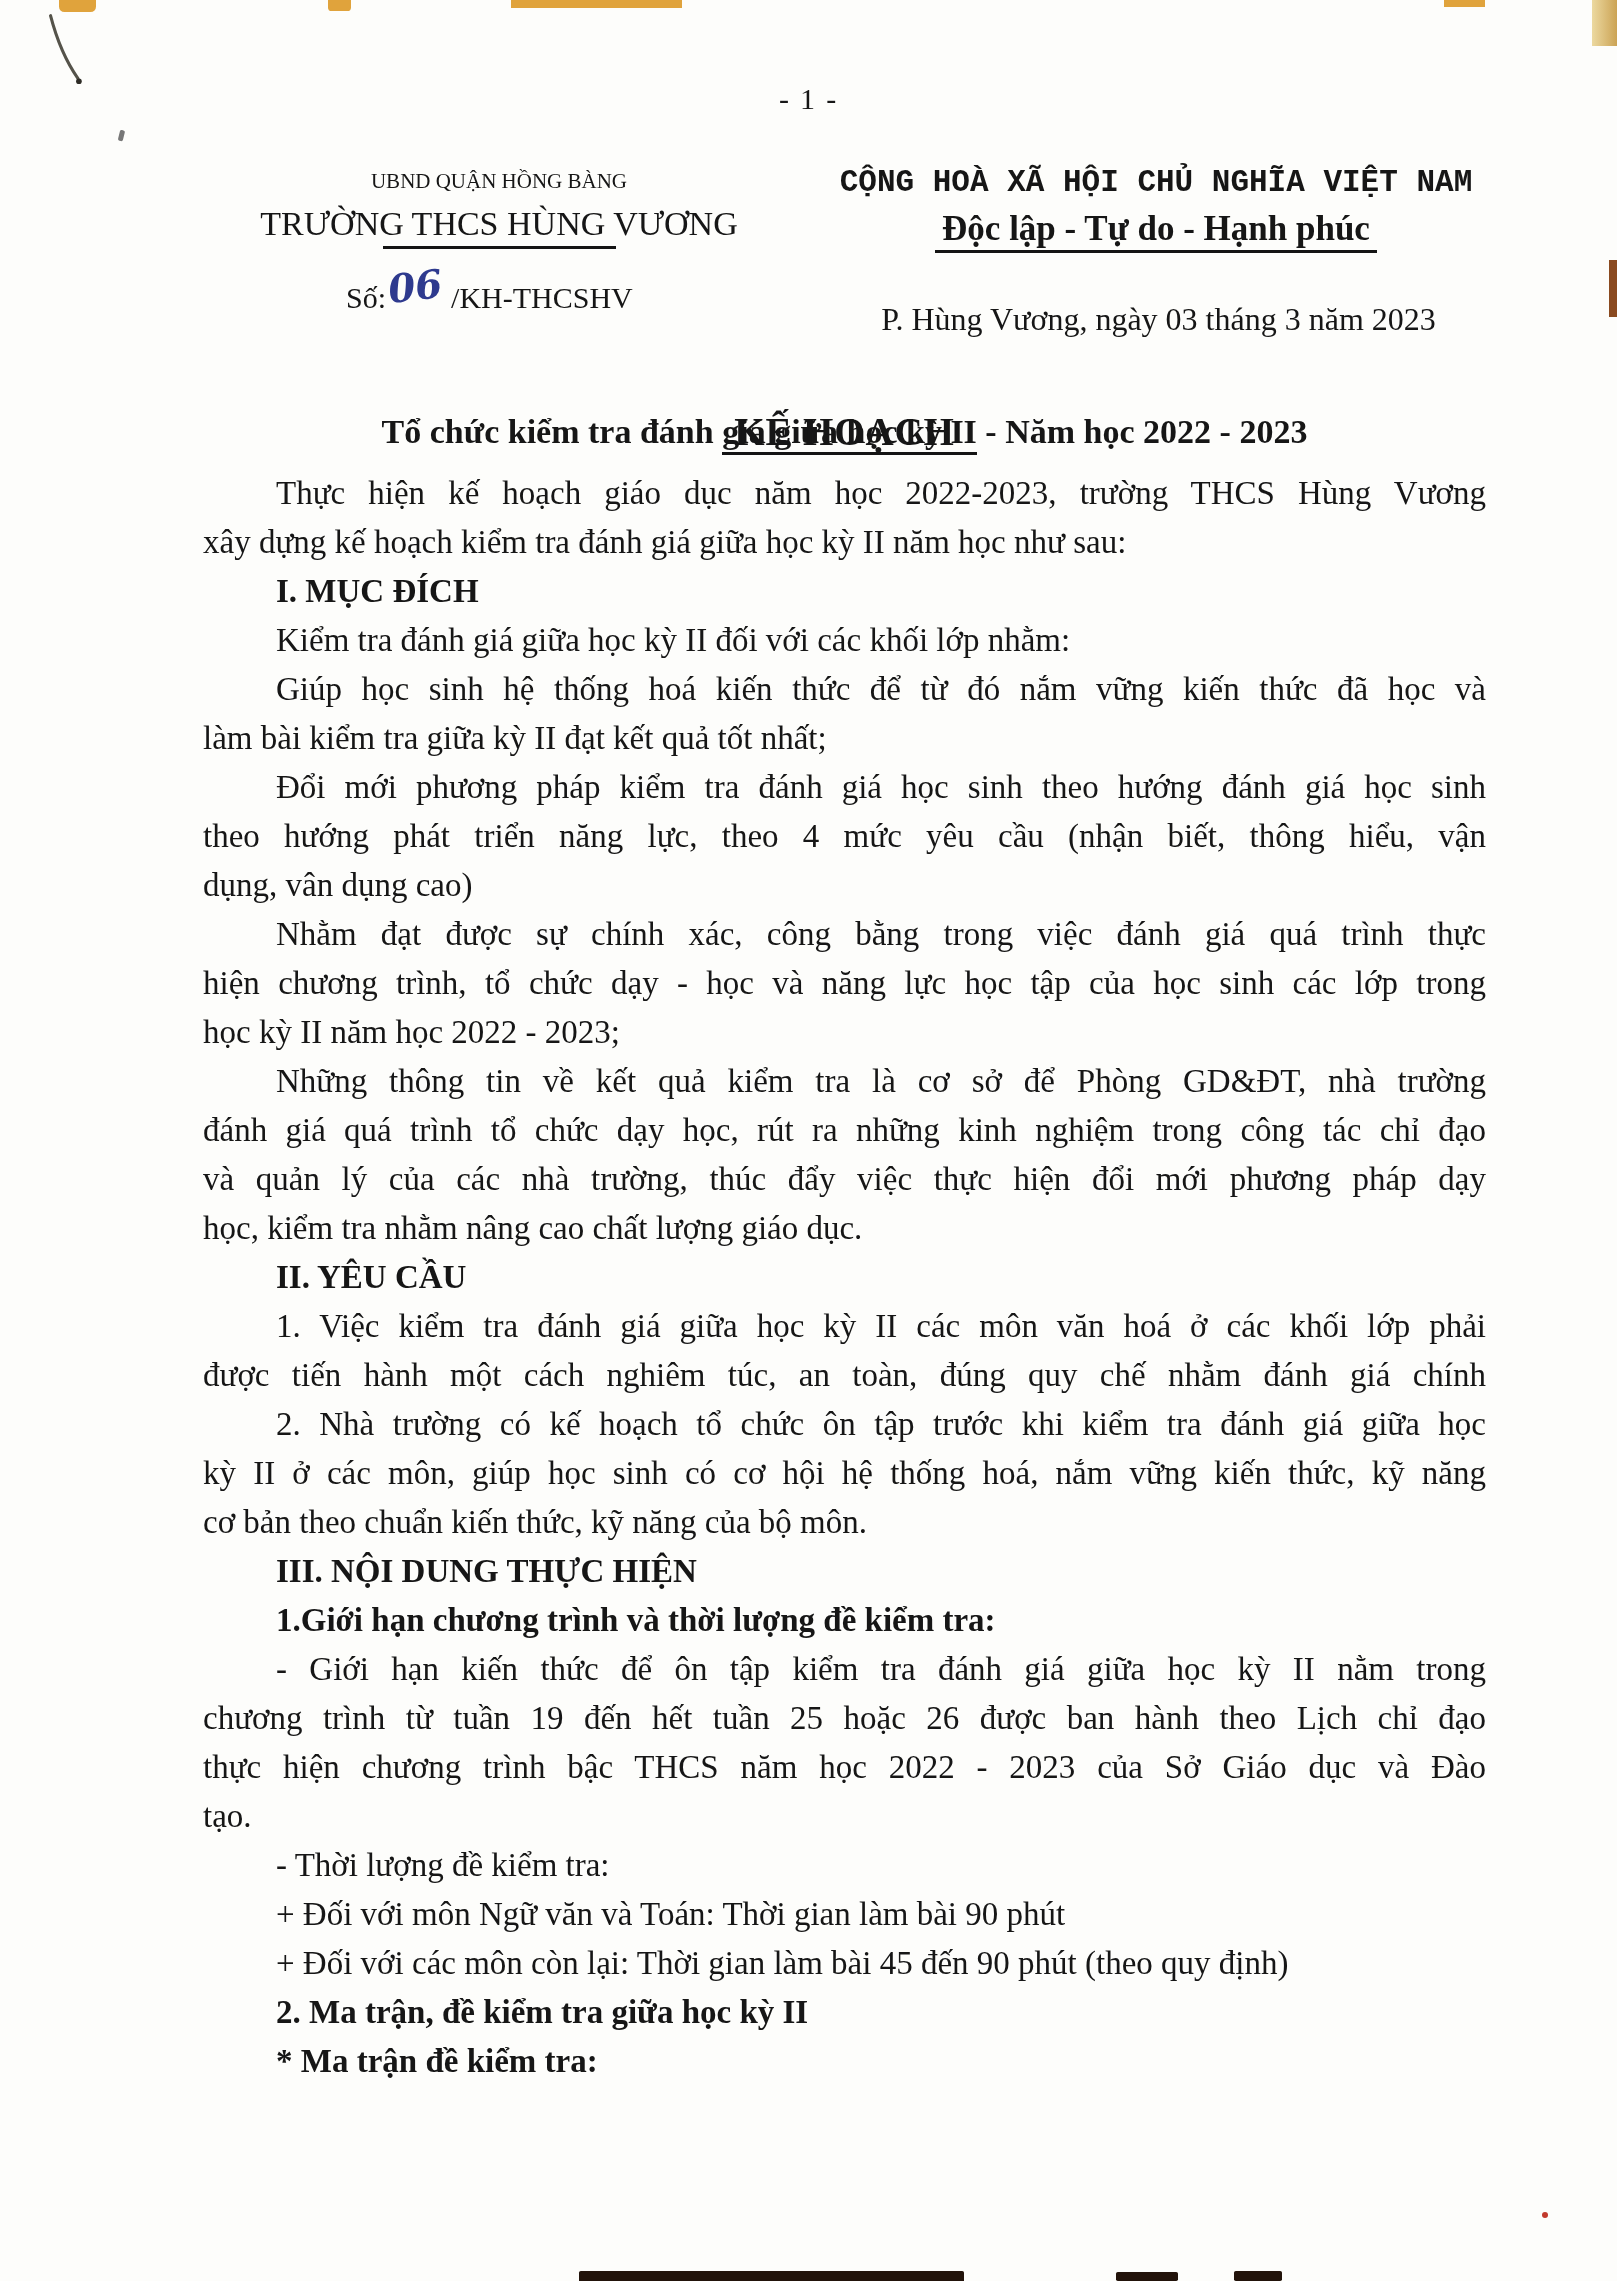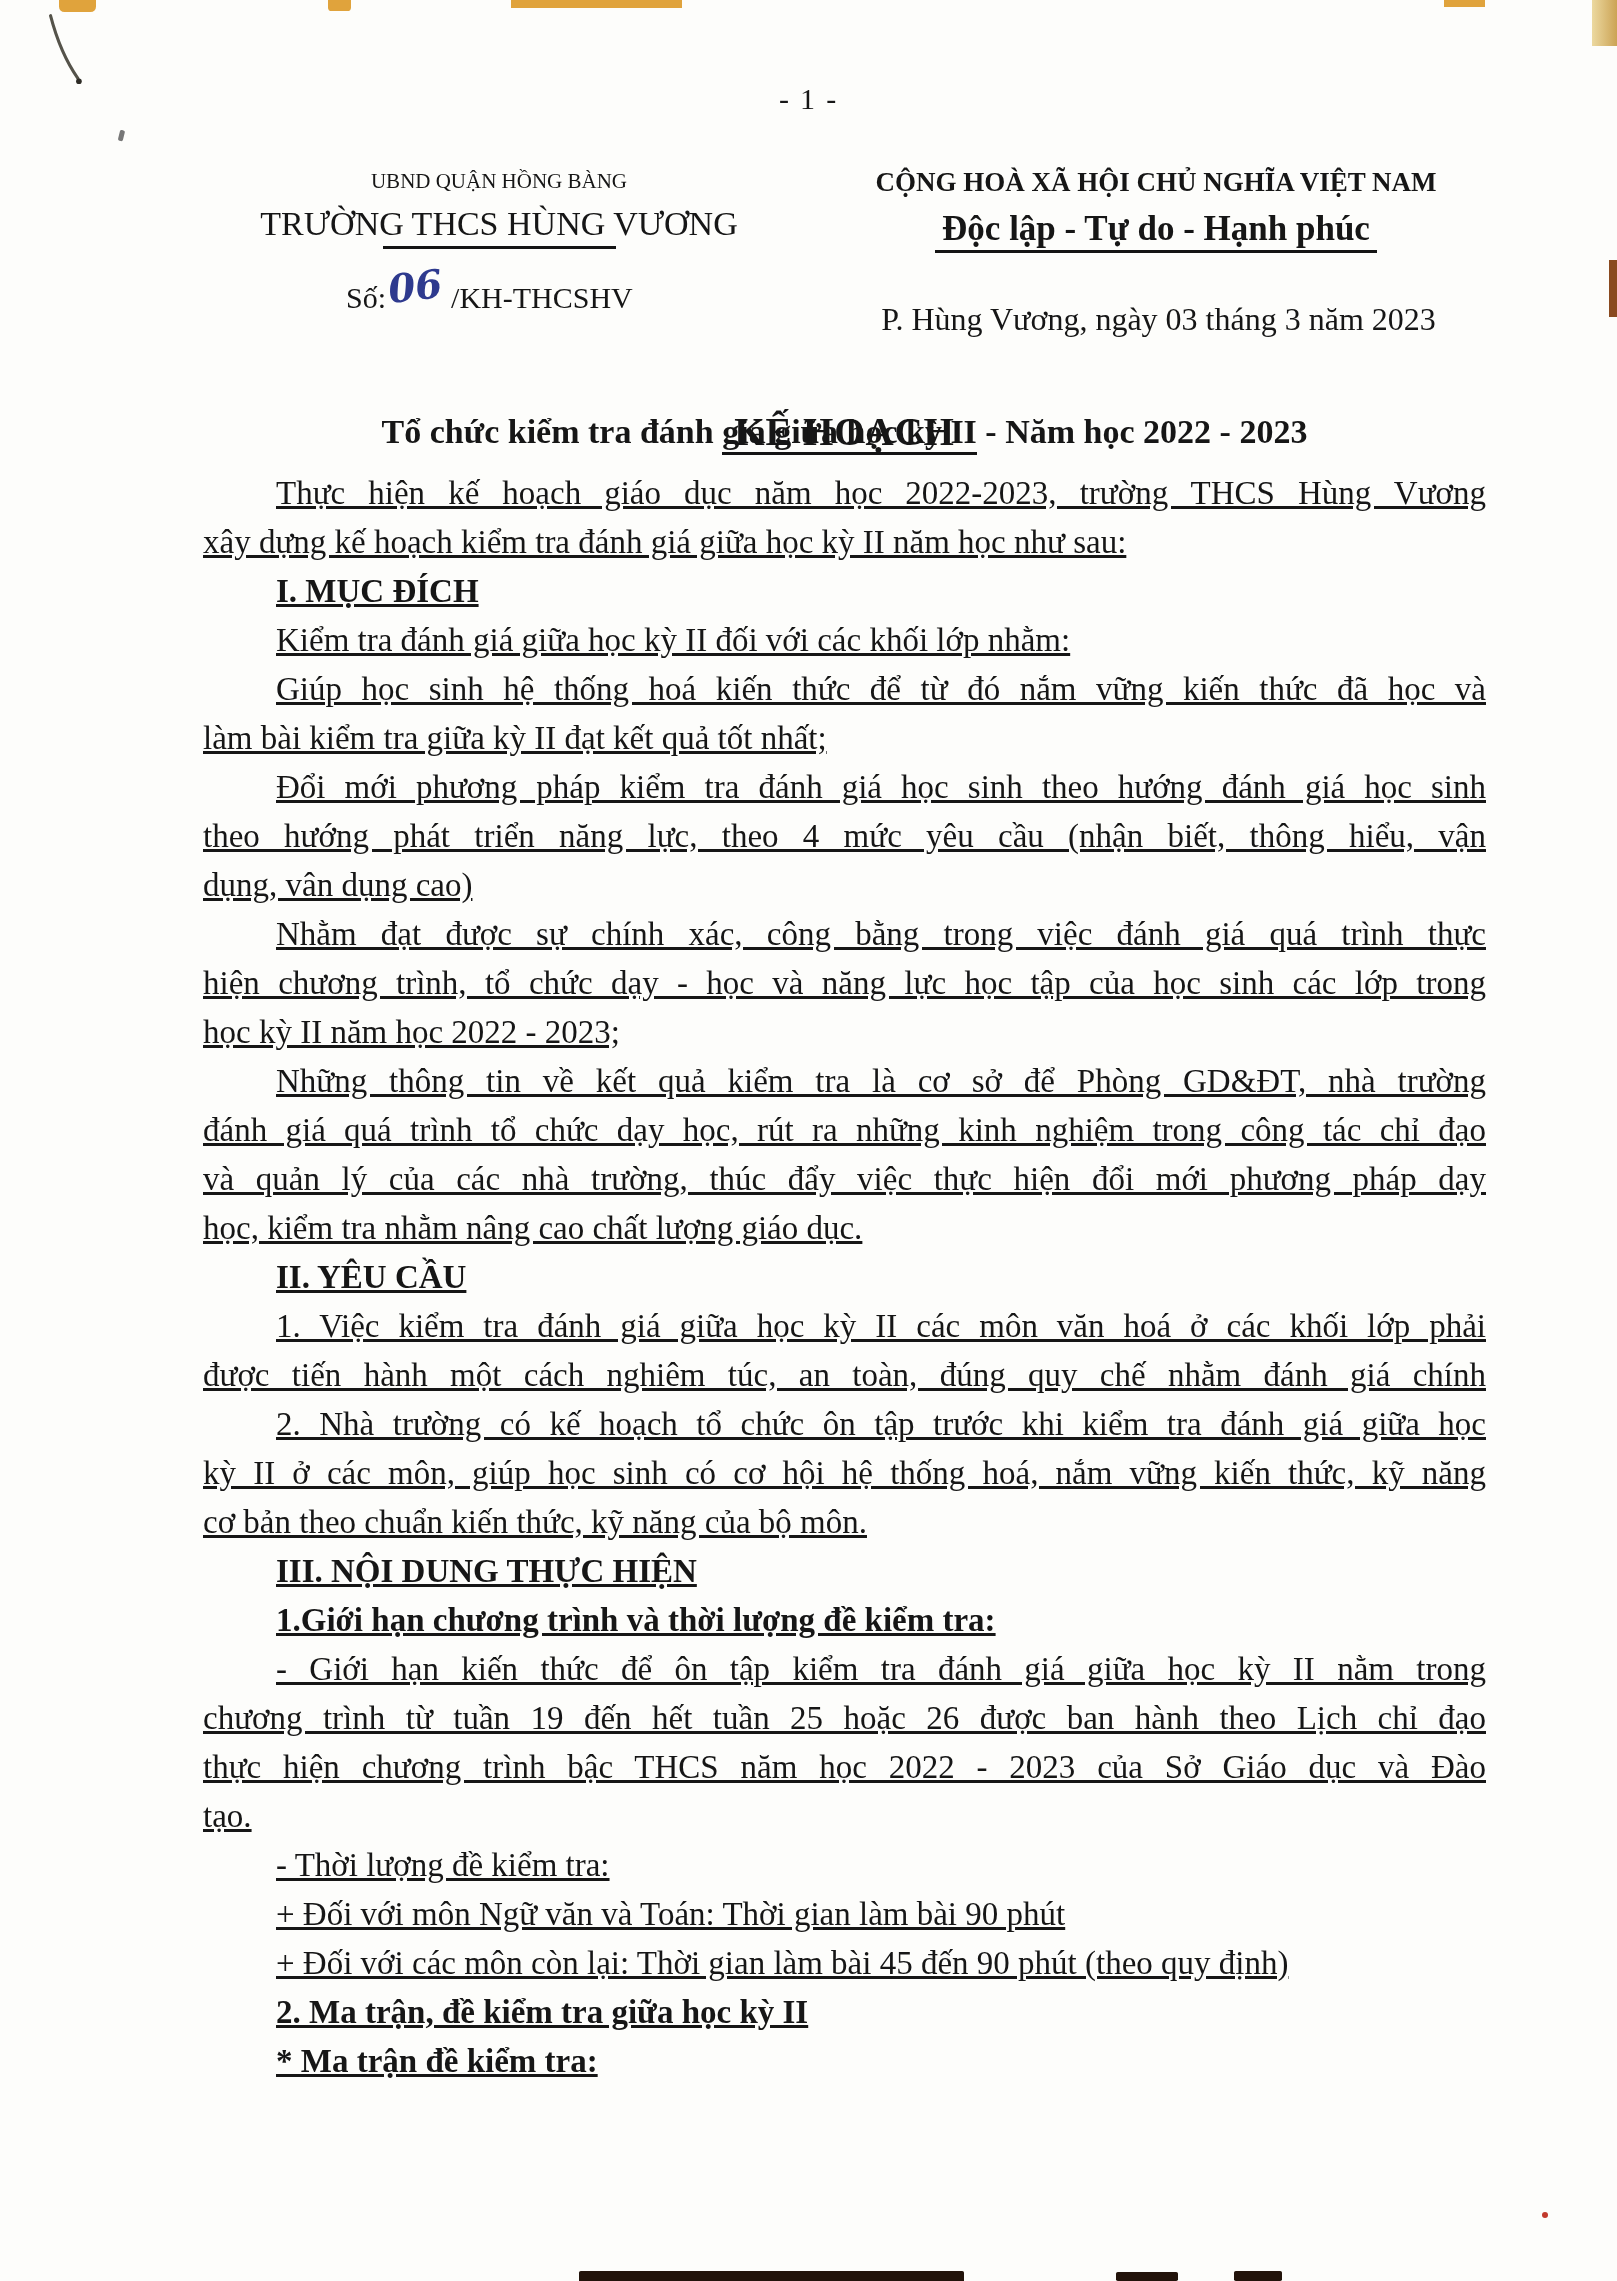--- a/index.html
+++ b/index.html
@@ -16,37 +16,37 @@
   .hl{background:#e0a33c;}
   .edge-brown{left:1609px;top:260px;width:8px;height:57px;background:#8a4a20;}
   .bar{background:#22130a;border-radius:1.8px;}
   
   .page-number{position:absolute;left:0;right:0;top:82px;text-align:center;font-size:30px;letter-spacing:1.8px;}
   .org-col{position:absolute;left:223px;top:162px;width:552px;text-align:center;}
   .org-line1{font-size:21px;line-height:39px;}
   .org-line2{font-size:34px;line-height:39px;font-weight:normal;margin-top:3px;}
   .org-underline{width:233px;height:3.6px;background:#141414;margin:2.7px auto 0;}
   .nat-col{position:absolute;left:813px;top:162px;width:686px;text-align:center;}
-  .nat-line1{font-size:27px;line-height:41px;font-weight:bold;}
+  .nat-line1{font-size:31px;line-height:41px;font-weight:bold;font-family:Liberation Mono, monospace;}
   .nat-line2{display:inline-block;font-size:35px;line-height:41px;font-weight:bold;margin-top:4.5px;
              border-bottom:3.6px solid #141414;padding:0 7.1px 1.8px;}
   .so-line{position:absolute;left:346px;top:271px;font-size:30px;white-space:nowrap;}
   .so-value{display:inline-block;color:#2e3a8e;font-style:italic;font-size:39px;font-weight:bold;
             transform:translateY(-8px) rotate(-7deg);margin:0 9px 0 1.8px;
             font-family:"DejaVu Serif",serif;}
   .date-line{position:absolute;left:829px;top:301px;width:659px;text-align:center;
              font-size:32px;white-space:nowrap;}
   
   .doc-title{position:absolute;left:203px;top:364px;width:1283px;text-align:center;
              font-size:39px;font-weight:bold;letter-spacing:0.9px;margin-top:45px;}
   .doc-subtitle{position:absolute;left:203px;top:413px;width:1283px;text-align:center;
                 font-size:34px;font-weight:bold;}
   .sub-u{border-bottom:3.6px solid #141414;padding-bottom:1.8px;}
   
-  .body-text{position:absolute;left:203px;top:469px;width:1283px;font-size:33px;text-decoration:underline;}
+  .body-text{position:absolute;left:203px;top:469px;width:1283px;font-size:33px;}
   .ln{line-height:49px;height:49px;white-space:nowrap;text-align:left;}
   .ln.j{white-space:normal;text-align:justify;text-align-last:justify;}
   .ln.b{font-weight:bold;}
   .ln.ind{padding-left:73px;}
   .ln.j.ind{padding-left:73px;}
   
   .pen-stroke{position:absolute;left:39px;top:10.7px;}
   .tiny-mark{position:absolute;left:119px;top:130px;width:4.5px;height:10.7px;background:#777;transform:rotate(14deg);border-radius:1.8px;}
 </style>
 </head>

